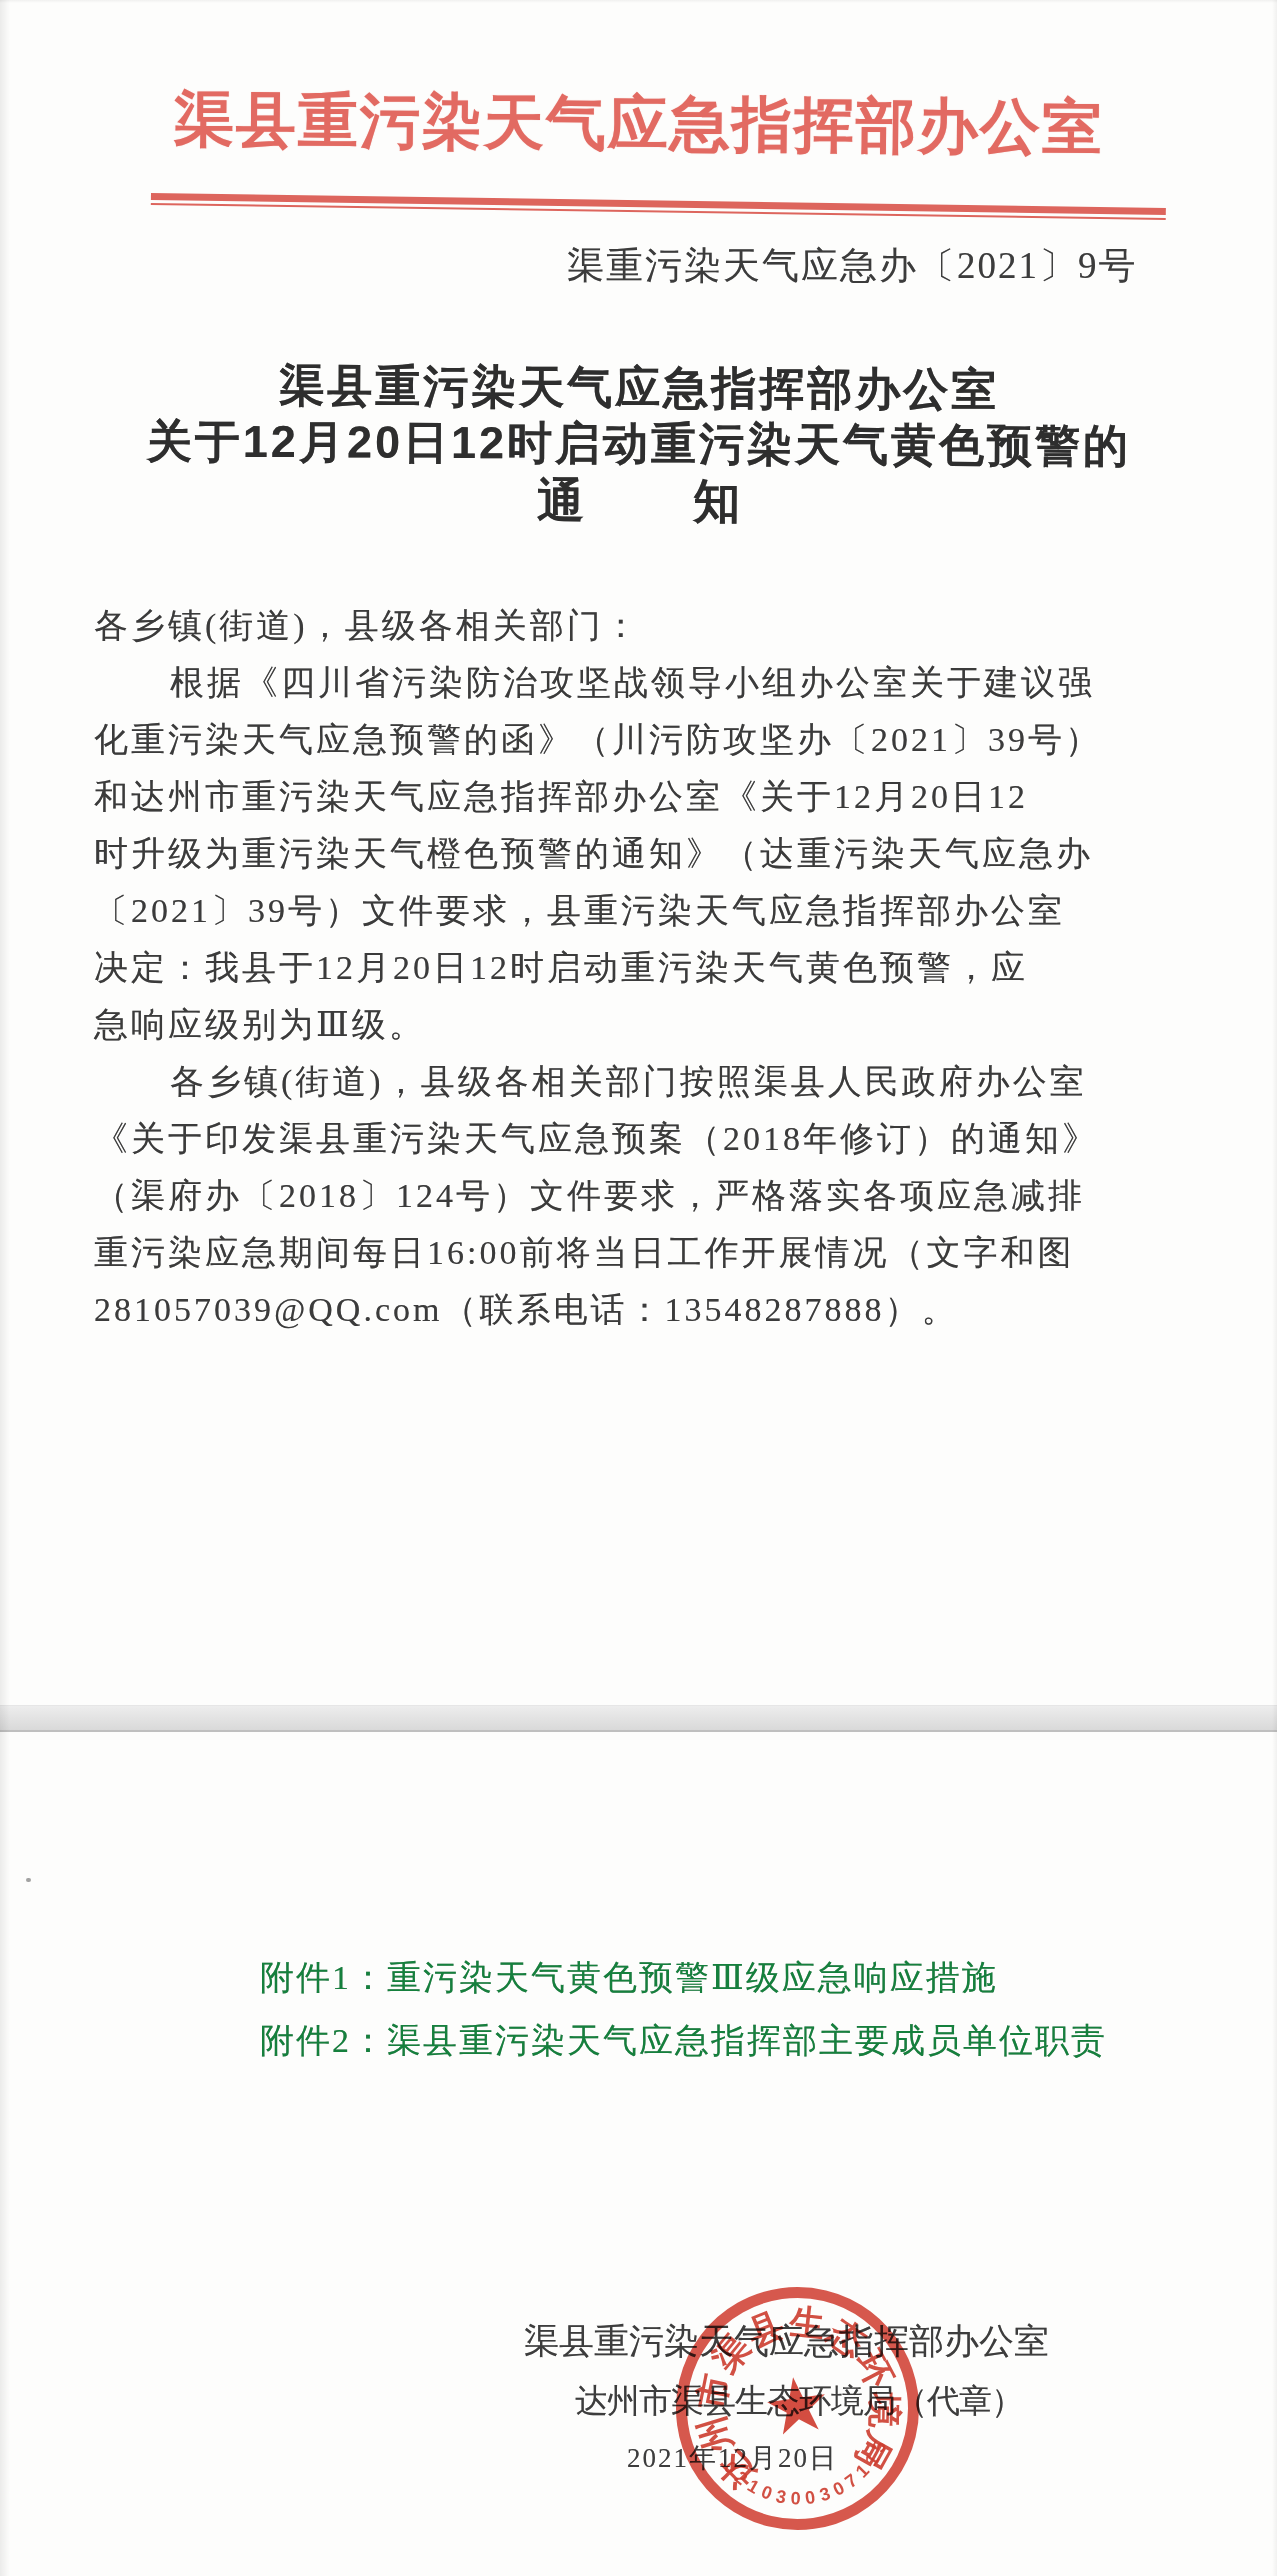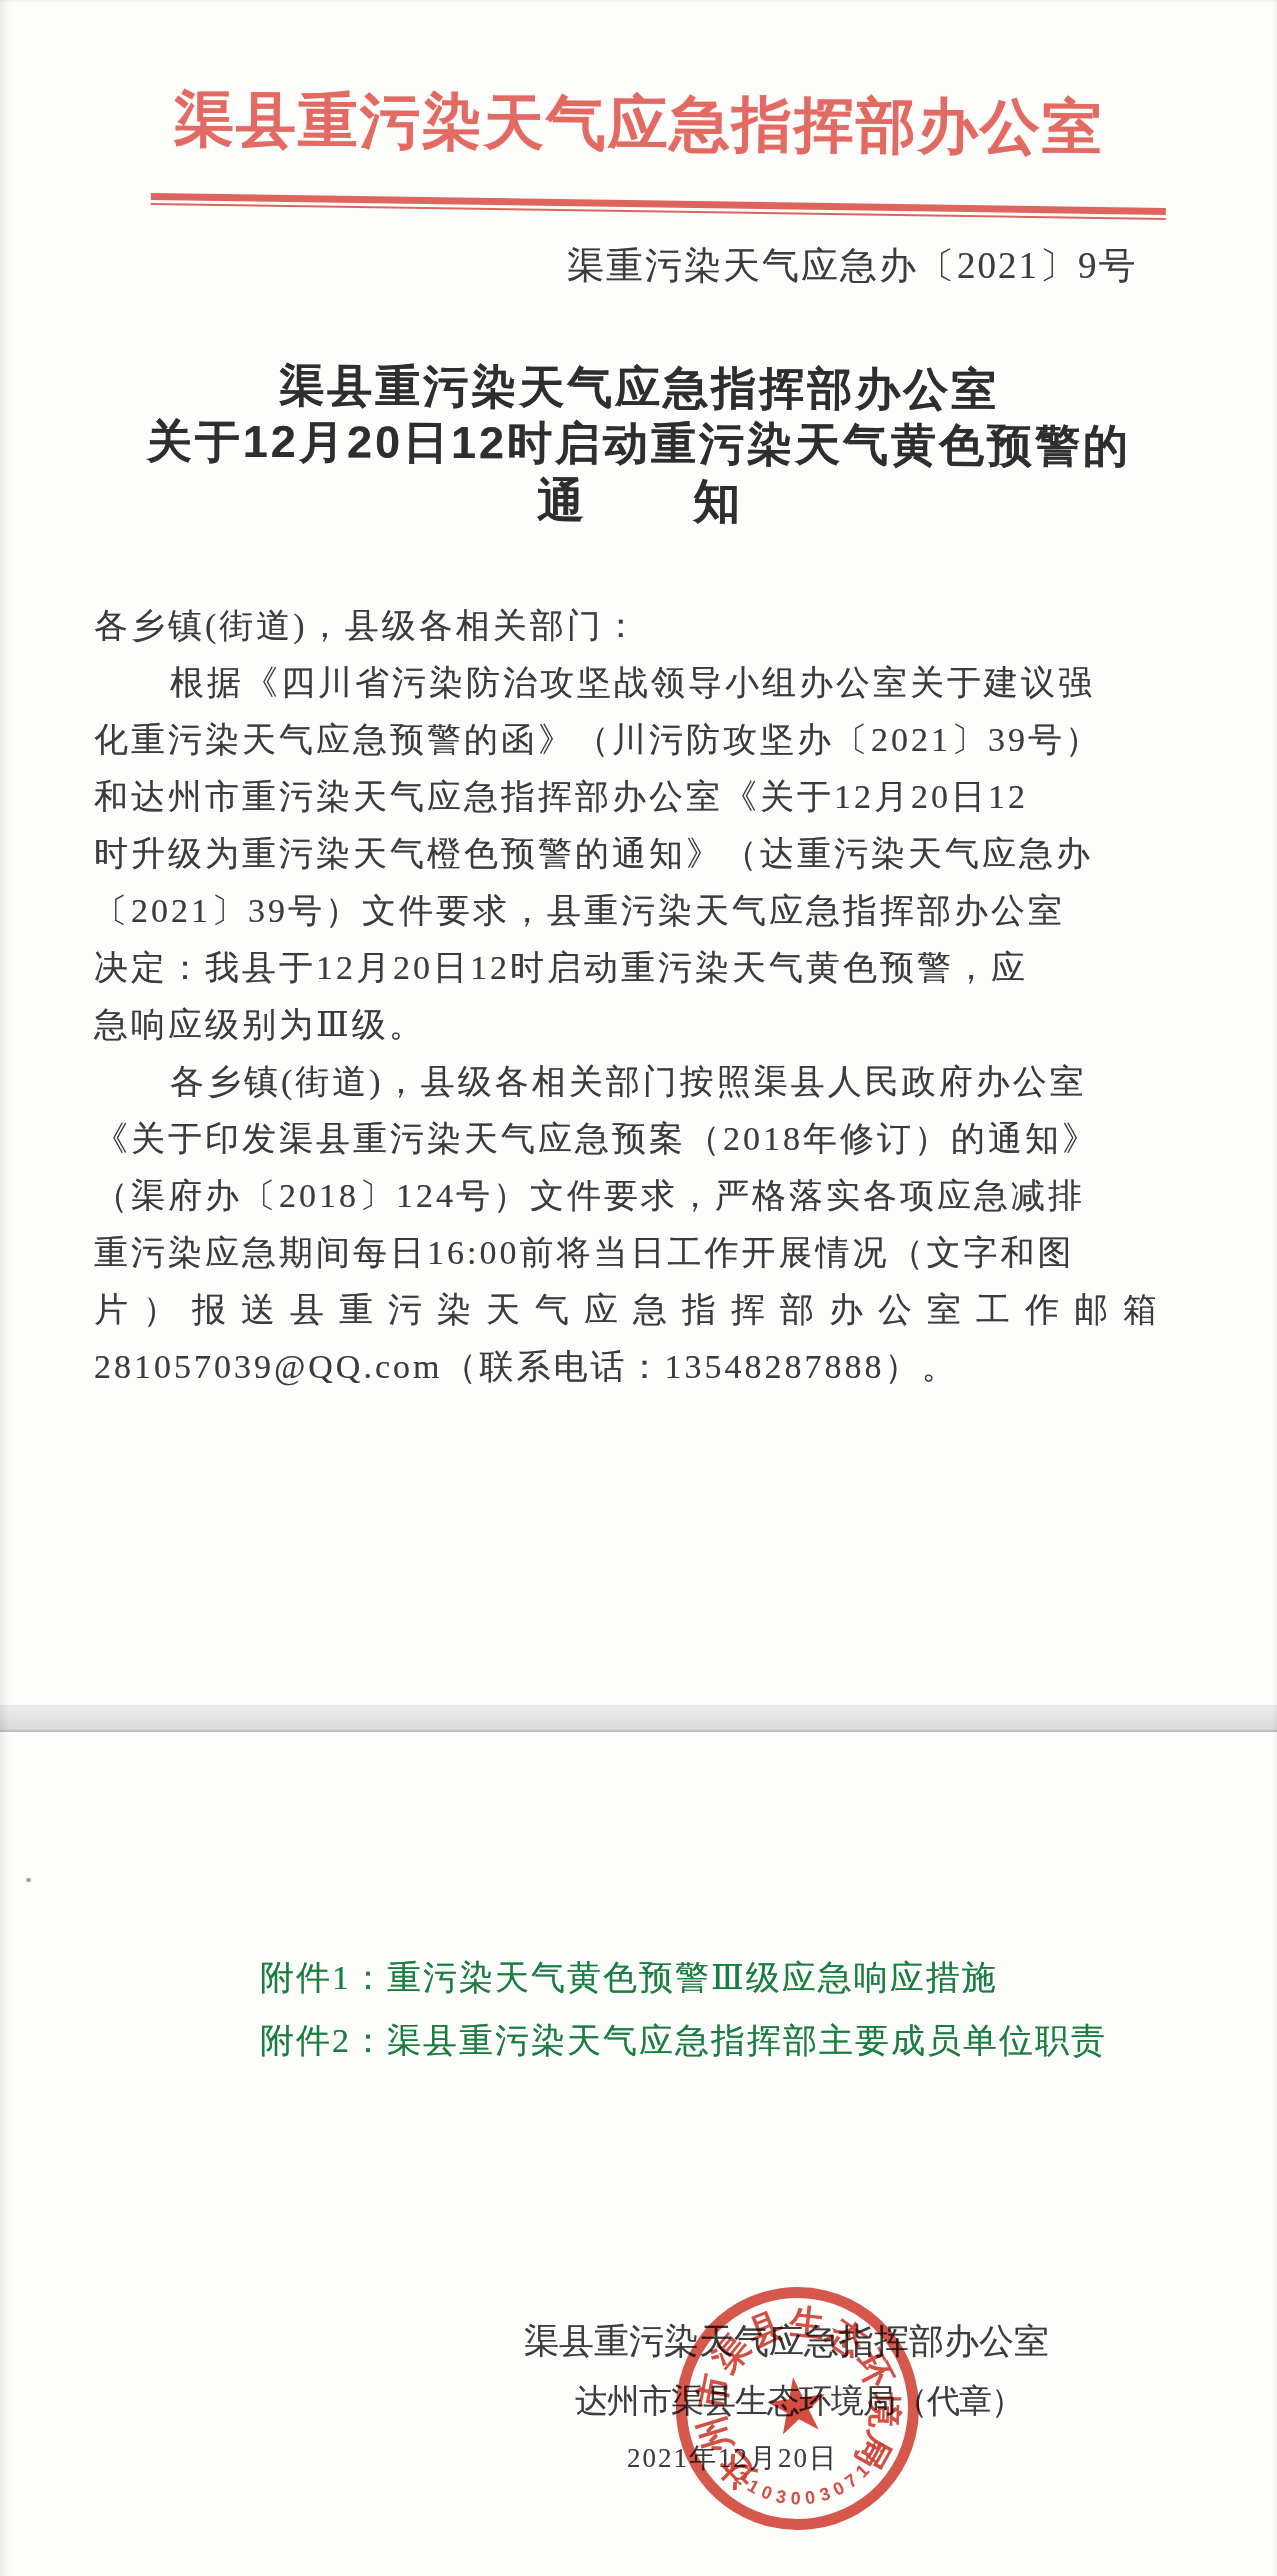--- a/index.html
+++ b/index.html
@@ -153,21 +153,20 @@
 
       <div class="line indent">各乡镇(街道)，县级各相关部门按照渠县人民政府办公室</div>
 
       <div class="line">《关于印发渠县重污染天气应急预案（2018年修订）的通知》</div>
 
       <div class="line">（渠府办〔2018〕124号）文件要求，严格落实各项应急减排</div>
 
 
       <div class="line">重污染应急期间每日16:00前将当日工作开展情况（文字和图</div>
 
-      <div class="line spread">片）报送县重污染天气应急指挥部办公室工作邮箱</div>
 
       <div class="line">281057039@QQ.com（联系电话：13548287888）。</div>
     </div>
 
   <div class="attachments">
 
       <div class="att-line">附件1：重污染天气黄色预警Ⅲ级应急响应措施</div>
 
       <div class="att-line">附件2：渠县重污染天气应急指挥部主要成员单位职责</div>
     </div>

